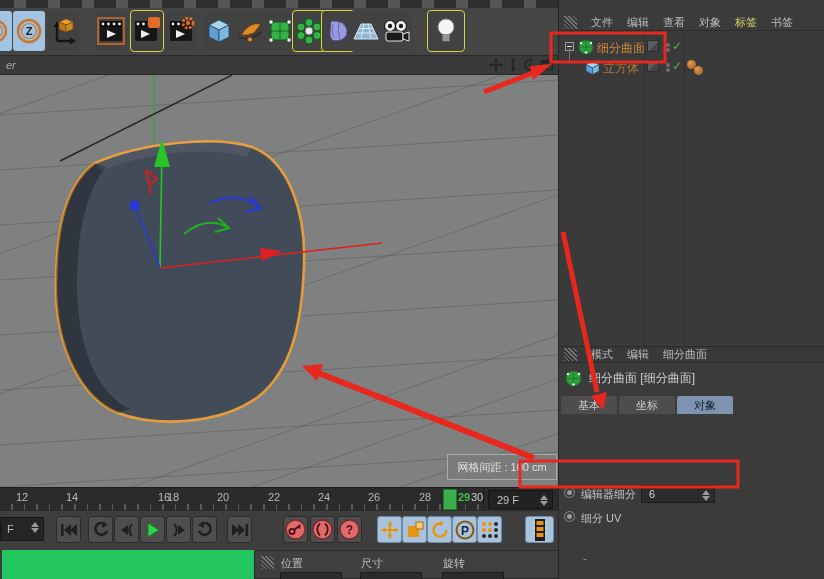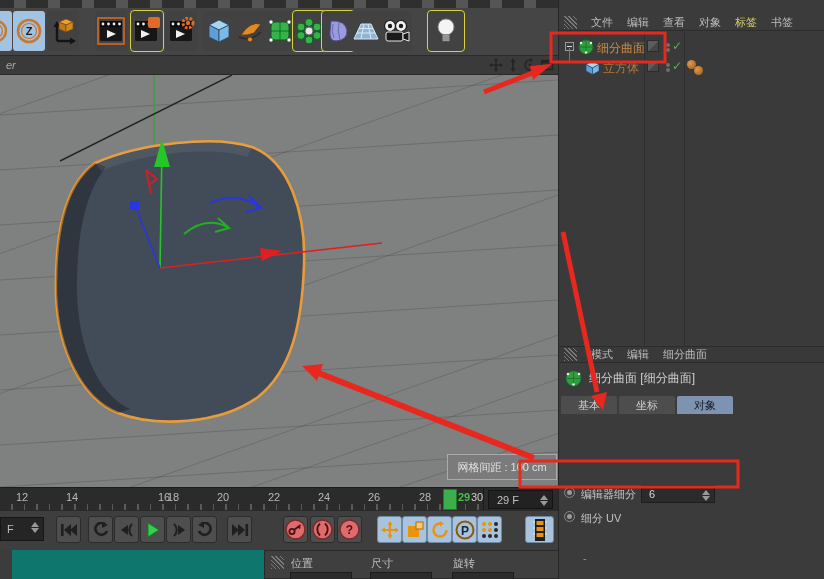--- a/index.html
+++ b/index.html
@@ -48,21 +48,21 @@
   
   .transport{left:0;top:510px;width:558px;height:40px;background:#3e3e3e;border-top:1px solid #2a2a2a;}
   .ffield{position:absolute;left:0;top:6px;width:44px;height:24px;background:#252525;border:1px solid #161616;
     color:#bdbdbd;display:flex;align-items:center;padding-left:6px;}
   .pbtn{position:absolute;top:5px;width:25px;height:27px;background:#4e4e4e;border:1px solid #2c2c2c;border-radius:3px;
     display:flex;align-items:center;justify-content:center;}
   .pbtn.blue{background:#a9c3dd;border-color:#6f8aa6;}
   .pbtn svg{display:block;}
 
   
-  .coordwrap{left:12px;top:550px;width:558px;height:29px;background:#0f766e;}
+  .coordwrap{left:2px;top:550px;width:558px;height:29px;background:#22c55e;}
   .coord{position:absolute;left:252px;top:0;width:306px;height:29px;background:#3f3f3f;border:1px solid #2a2a2a;}
   .coord .hdr{position:absolute;top:5px;color:#c0c0c0;}
   .cbox{position:absolute;top:21px;width:62px;height:8px;background:#2b2b2b;border:1px solid #1c1c1c;}
   .grip{width:13px;height:13px;background-image:repeating-linear-gradient(45deg,#8a8a8a 0 1px,transparent 1px 3px);opacity:.8;}
 
   
   .rpanel{left:558px;top:0;width:266px;height:579px;background:#3b3b3b;border-left:1px solid #262626;}
   .om-menu{position:absolute;left:0;top:14px;width:266px;height:17px;display:flex;gap:14px;align-items:center;padding-left:5px;
     border-bottom:1px solid #2c2c2c;color:#bdbdbd;}
   .om-menu .yellow{color:#d8d06a;}

